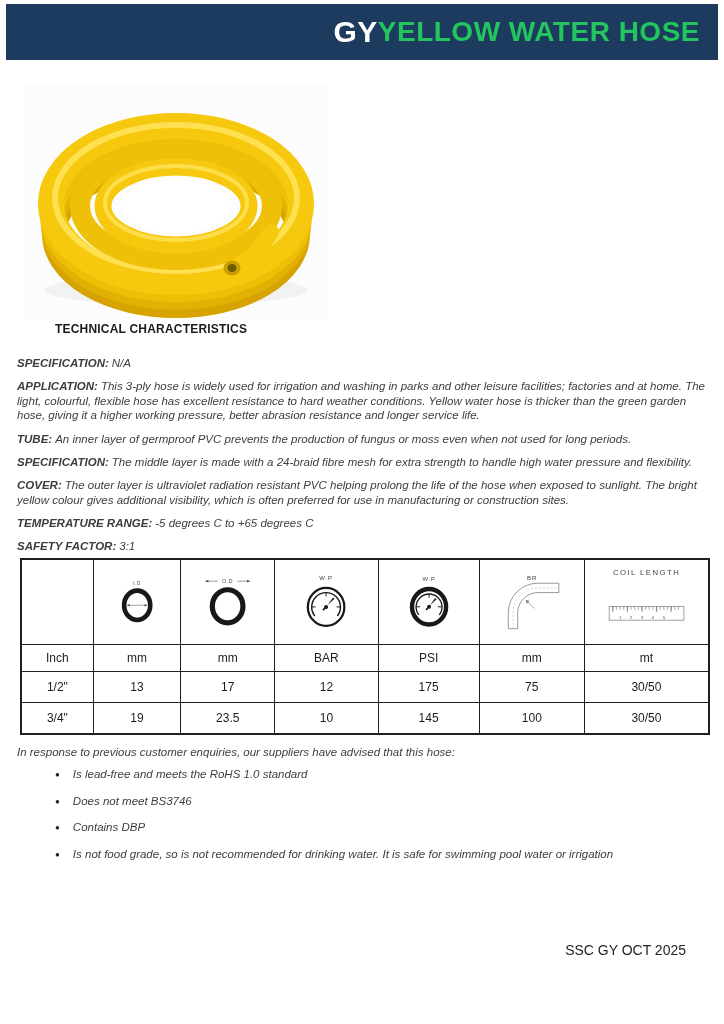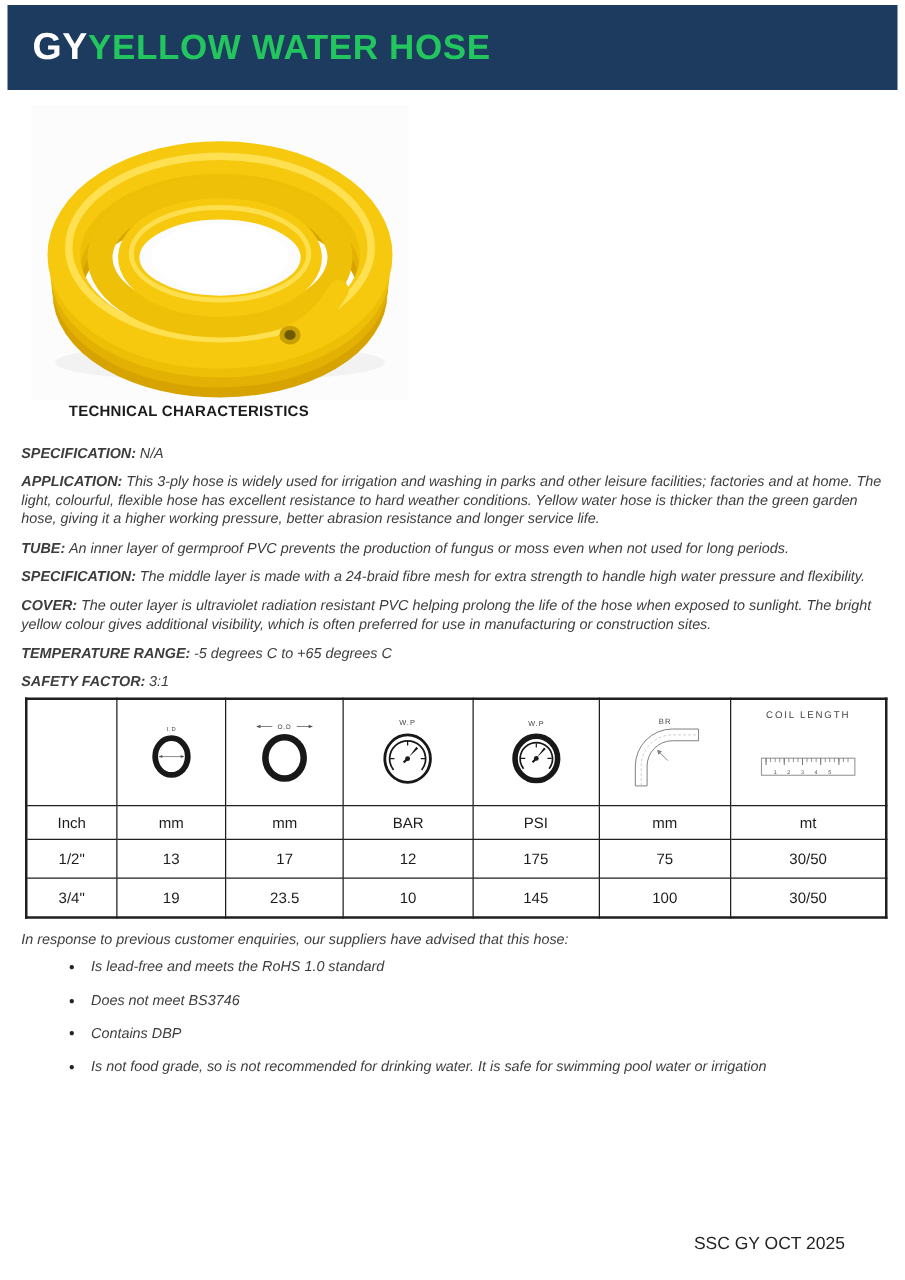--- a/index.html
+++ b/index.html
@@ -12,23 +12,23 @@
   }
   *{margin:0;padding:0;box-sizing:border-box;}
   html,body{background:#e9e9e9;}
   .page{
     position:relative;width:724px;height:1024px;background:#ffffff;
     margin:0 auto;overflow:hidden;
     font-family:"Liberation Sans",sans-serif;color:var(--text);
   }
   
   .header-band{
-    position:absolute;top:4px;left:6px;right:6px;height:68px;
+    position:absolute;top:4px;left:6px;right:6px;height:56px;
     background:var(--navy);
-    display:flex;align-items:center;justify-content:flex-start;
+    display:flex;align-items:center;justify-content:flex-end;
     padding:0 18px 0 20px;
   }
   .brand-code{
     color:#ffffff;font-weight:bold;font-size:30px;letter-spacing:.5px;
   }
   .product-title{
     color:#22c55e;font-weight:bold;font-size:28px;letter-spacing:.5px;
   }
   
   .photo{
@@ -69,22 +69,22 @@
   .ic-stroke{stroke:#181818;fill:none;}
   .ic-thin{stroke:#808080;fill:none;stroke-width:1.1;}
   
   .notes{position:absolute;top:745px;left:17px;right:16px;font-style:italic;font-size:11.5px;}
   .notes-intro{margin-bottom:8px;line-height:1.25;}
   .notes ul{list-style:none;margin-left:38px;}
   .notes li{margin-bottom:12px;line-height:1.25;display:flex;align-items:baseline;}
   .bullet{font-size:8px;margin-right:13px;font-style:normal;color:#222;position:relative;top:-1px;}
   
   .footer-ref{
-    position:absolute;top:942px;right:48px;
-    font-size:14px;color:#242424;font-style:normal;margin-top:44px;
+    position:absolute;top:942px;right:38px;
+    font-size:14px;color:#242424;font-style:normal;
   }
 </style>
 </head>
 <body>
 
 <div class="page">
 
   <div class="header-band">
     <span class="brand-code">GY</span>
     <span class="product-title">YELLOW WATER HOSE</span>

